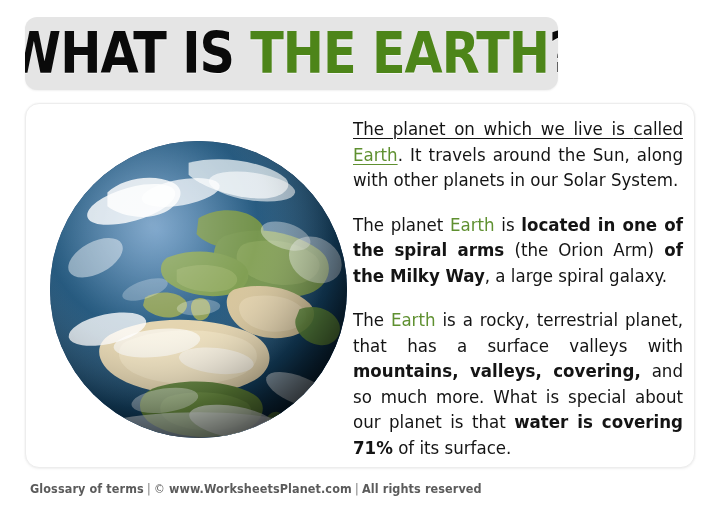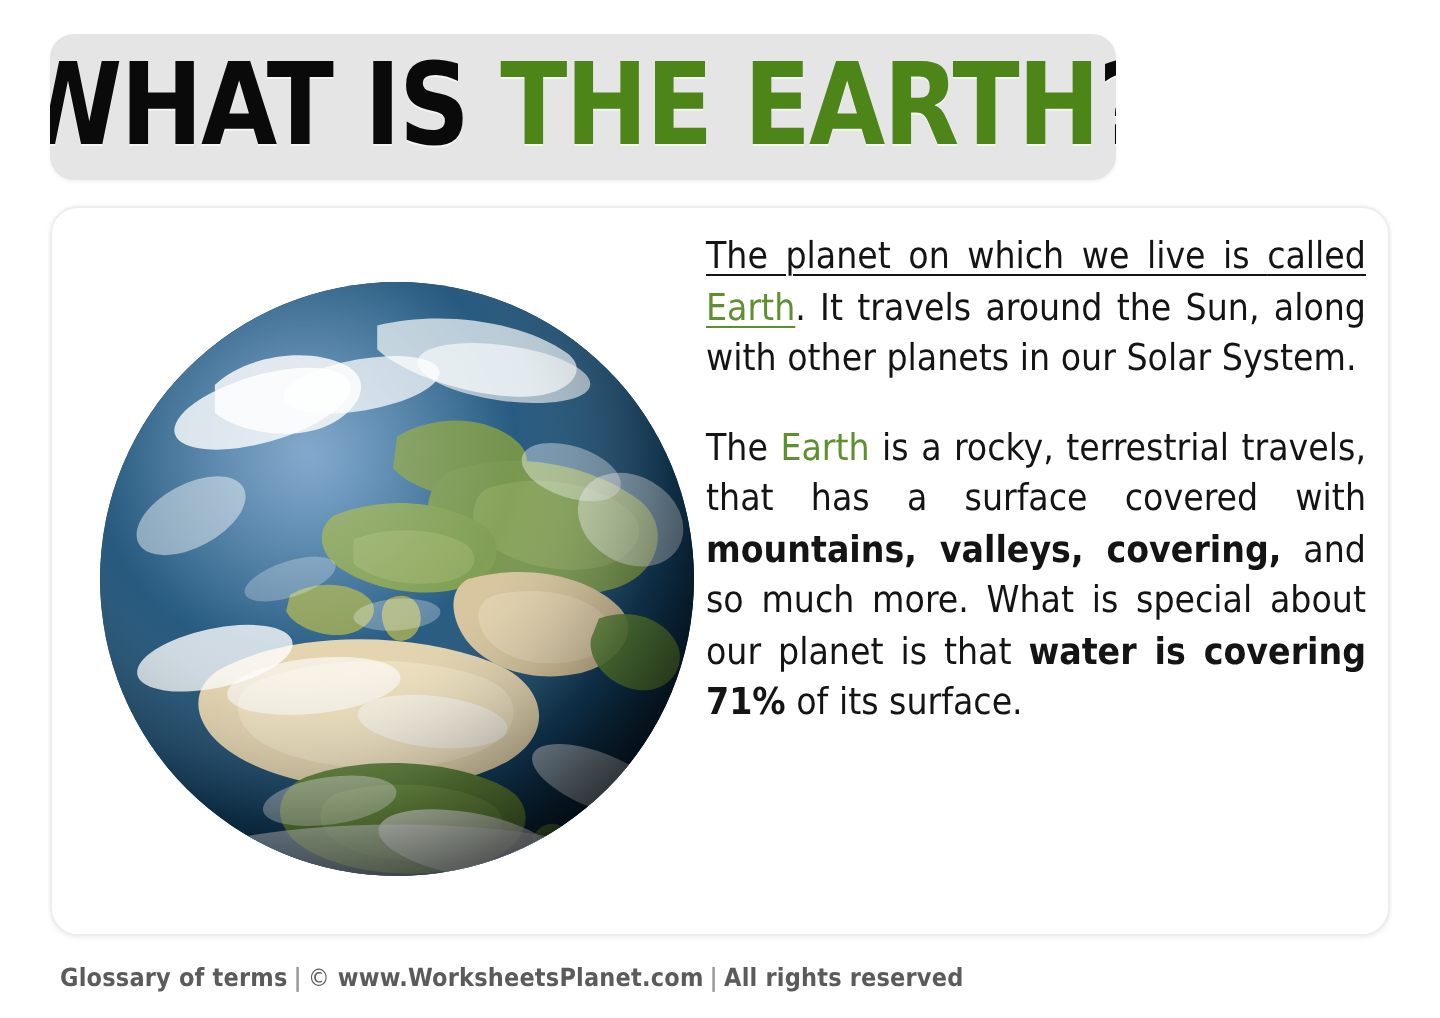--- a/index.html
+++ b/index.html
@@ -223,22 +223,23 @@
           <rect x="0" y="0" width="300" height="300" fill="url(#shadeGrad)"></rect>
         </g>
       </svg>
     </div>
   </div>
 
   <div class="text-col">
 
     <p class="para"><span class="u">The planet on which we live is </span><span class="u">called </span><span class="u g">Earth</span><span>. It travels around the Sun, along with other planets in our Solar System.</span></p>
 
-
-    <p class="para"><span>The </span><span class="g">Earth</span><span> is a rocky, terrestrial travels, that has a surface covered with </span><span class="b">mountains, valleys, covering,</span><span> and so much more. What is special about our planet is that </span><span class="b">water is covering 71%</span><span> of its surface.</span></p>
+    <p class="para"><span>The planet </span><span class="g">Earth</span><span> is </span><span class="b">located in one of the spiral arms </span><span>(the Orion Arm)</span><span class="b"> of the Milky Way</span><span>, a large spiral galaxy.</span></p>
+
+    <p class="para"><span>The </span><span class="g">Earth</span><span> is a rocky, terrestrial planet, that has a surface valleys with </span><span class="b">mountains, valleys, covering,</span><span> and so much more. What is special about our planet is that </span><span class="b">water is covering 71%</span><span> of its surface.</span></p>
 
   </div>
 </div>
 
 <div class="footer">
   <div class="footer-text"><span>Glossary of terms</span><span class="sep">|</span><span class="copy">©</span> <span>www.WorksheetsPlanet.com</span><span class="sep">|</span><span>All rights reserved</span></div>
 
 </div>
 
 </body></html>

